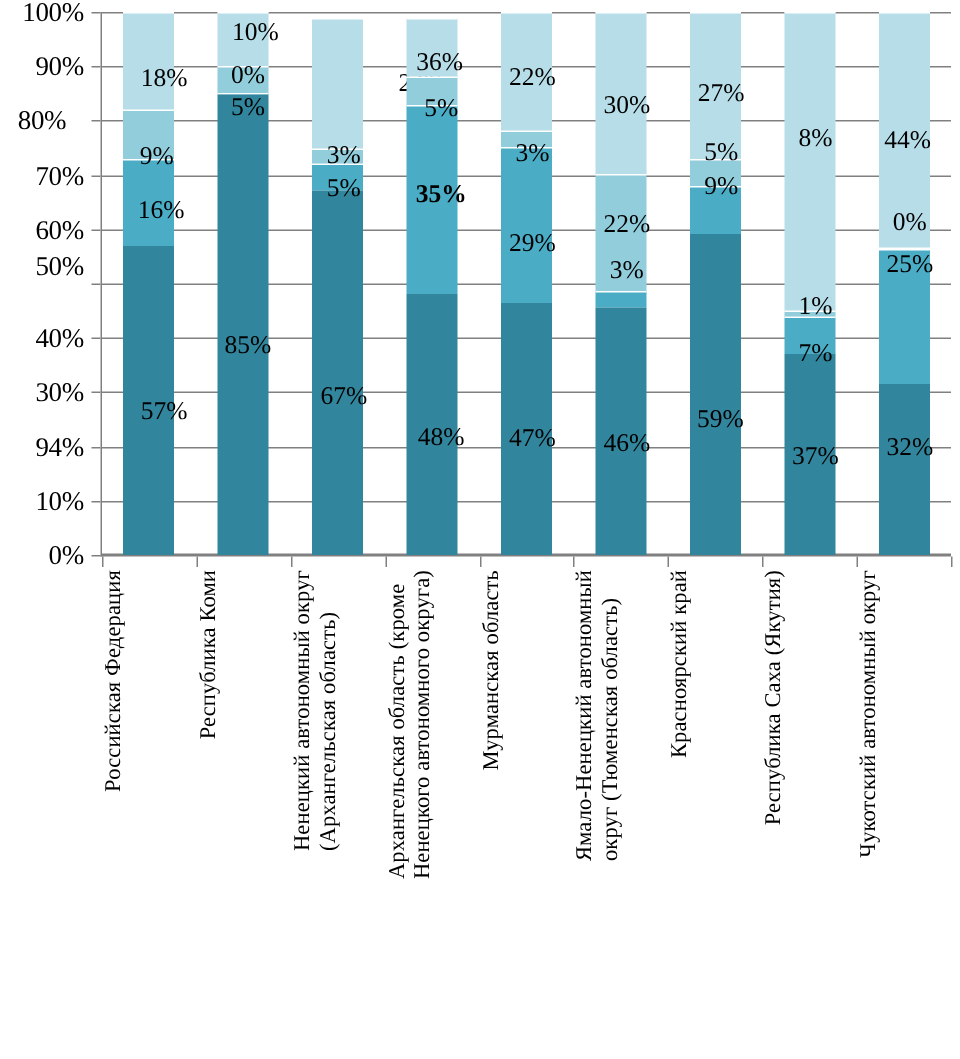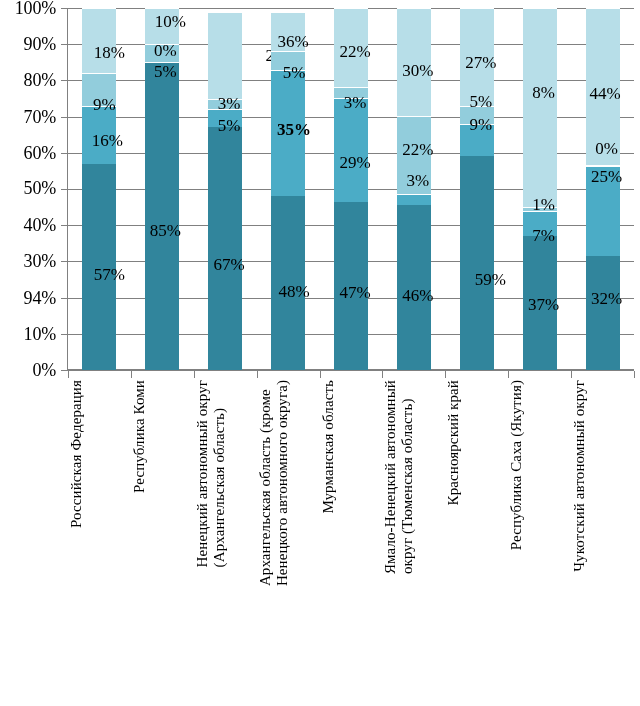--- a/index.html
+++ b/index.html
@@ -39,24 +39,24 @@
 <body>
 
 <div id="chart-root">
 
   <div id="y-axis-labels">
       <div class="ytick" style="top: 370px;">0%</div>
       <div class="ytick" style="top: 333.8px;">10%</div>
       <div class="ytick" style="top: 297.6px;">94%</div>
       <div class="ytick" style="top: 261.4px;">30%</div>
       <div class="ytick" style="top: 225.2px;">40%</div>
-      <div class="ytick" style="top: 188px;">50%</div>
+      <div class="ytick" style="top: 177px;">50%</div>
       <div class="ytick" style="top: 152.8px; text-align: right;">60%</div>
       <div class="ytick" style="top: 116.6px;">70%</div>
-      <div class="ytick" style="top: 80.4px;">80%</div>
+      <div class="ytick" style="top: 80.4px; text-align: center;">80%</div>
       <div class="ytick" style="top: 44.2px;">90%</div>
       <div class="ytick" style="top: 8px;">100%</div>
     </div>
   <div id="y-axis-line"></div>
   <div id="x-axis-line"></div>
 
   <div id="plot-area">
       <div class="gridline baseline" style="top: 361px;"></div>
       <div class="gridline" style="top: 325.8px;"></div>
       <div class="gridline" style="top: 289.6px;"></div>
@@ -140,21 +140,21 @@
         <div class="dlabel" style="left: 35.4444px; top: 141px;">22%</div>
         <div class="dlabel" style="left: 35.4444px; top: 62px;">30%</div>
       </div>
       <div class="bar-col" style="left: 377.333px; width: 62.8889px;">
         <div class="bar">
           <div class="seg first" style="height: 213.58px; background: rgb(49, 133, 156);"></div>
           <div class="seg" style="height: 32.58px; background: rgb(75, 172, 198);"></div>
           <div class="seg" style="height: 18.1px; background: rgb(146, 205, 220);"></div>
           <div class="seg" style="height: 97.74px; background: rgb(183, 222, 232);"></div>
         </div>
-        <div class="dlabel" style="left: 45px; top: 271px;">59%</div>
+        <div class="dlabel" style="left: 35px; top: 271px;">59%</div>
         <div class="dlabel" style="left: 35.4444px; top: 116px;">9%</div>
         <div class="dlabel" style="left: 35.4444px; top: 93px;">5%</div>
         <div class="dlabel" style="left: 35.4444px; top: 54px;">27%</div>
       </div>
       <div class="bar-col" style="left: 440.222px; width: 62.8889px;">
         <div class="bar">
           <div class="seg first" style="height: 133.94px; background: rgb(49, 133, 156);"></div>
           <div class="seg" style="height: 25.34px; background: rgb(75, 172, 198);"></div>
           <div class="seg" style="height: 3.62px; background: rgb(146, 205, 220);"></div>
           <div class="seg" style="height: 199.1px; background: rgb(183, 222, 232);"></div>

